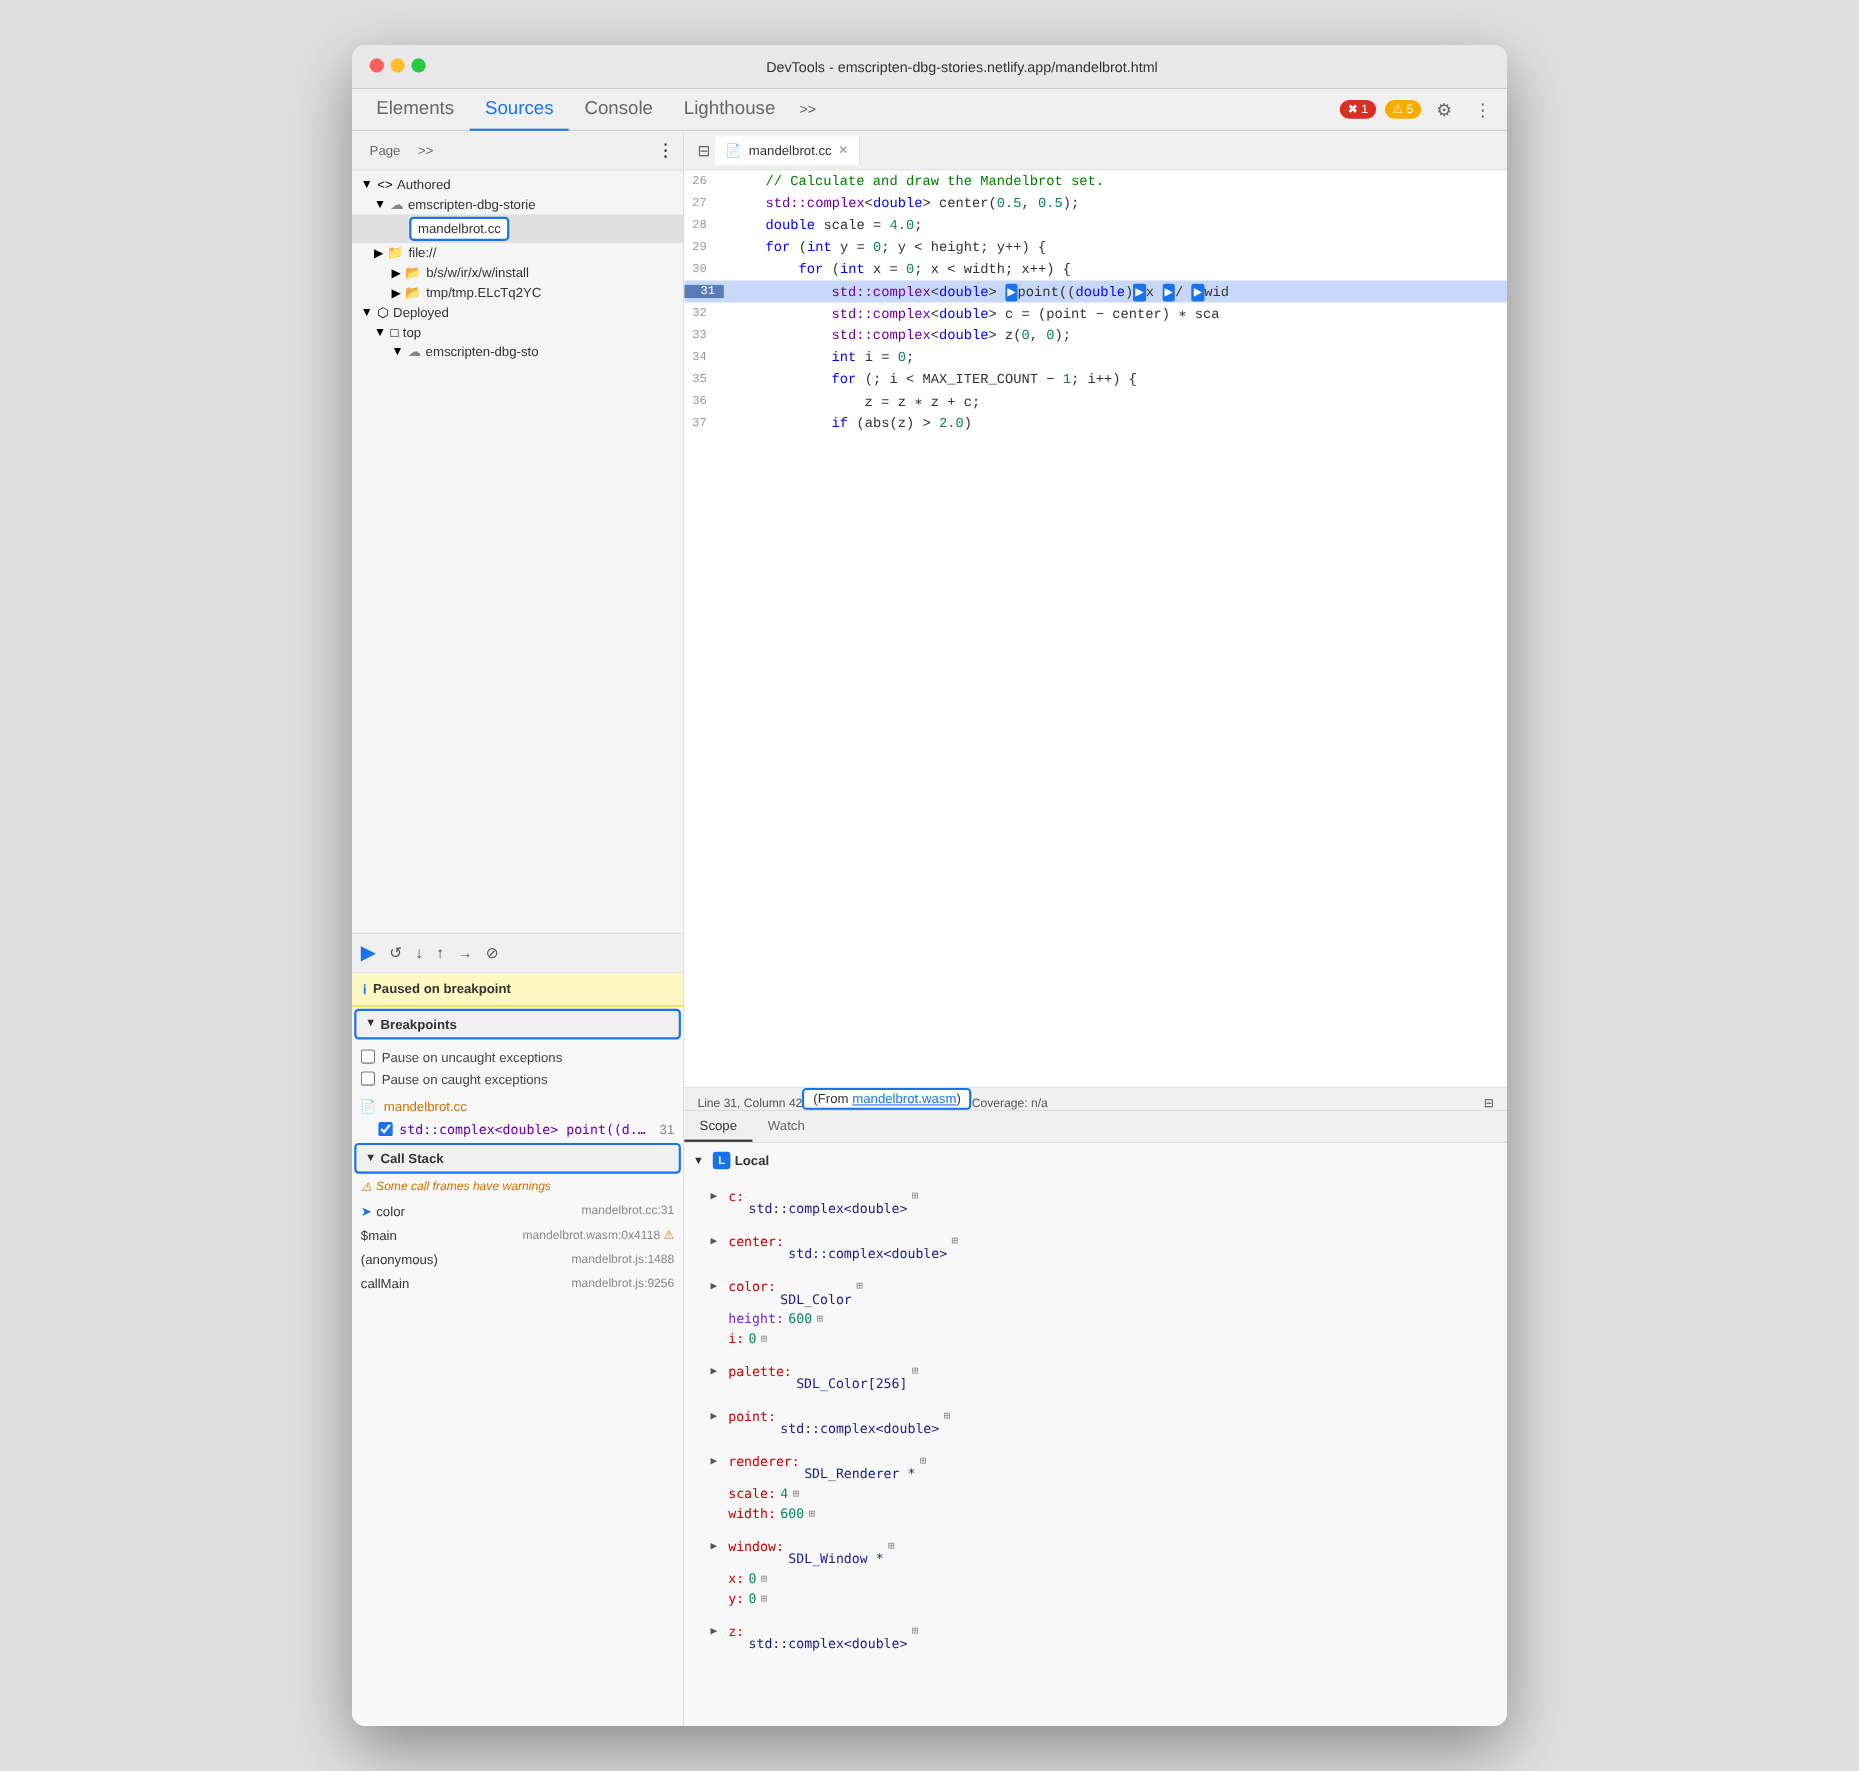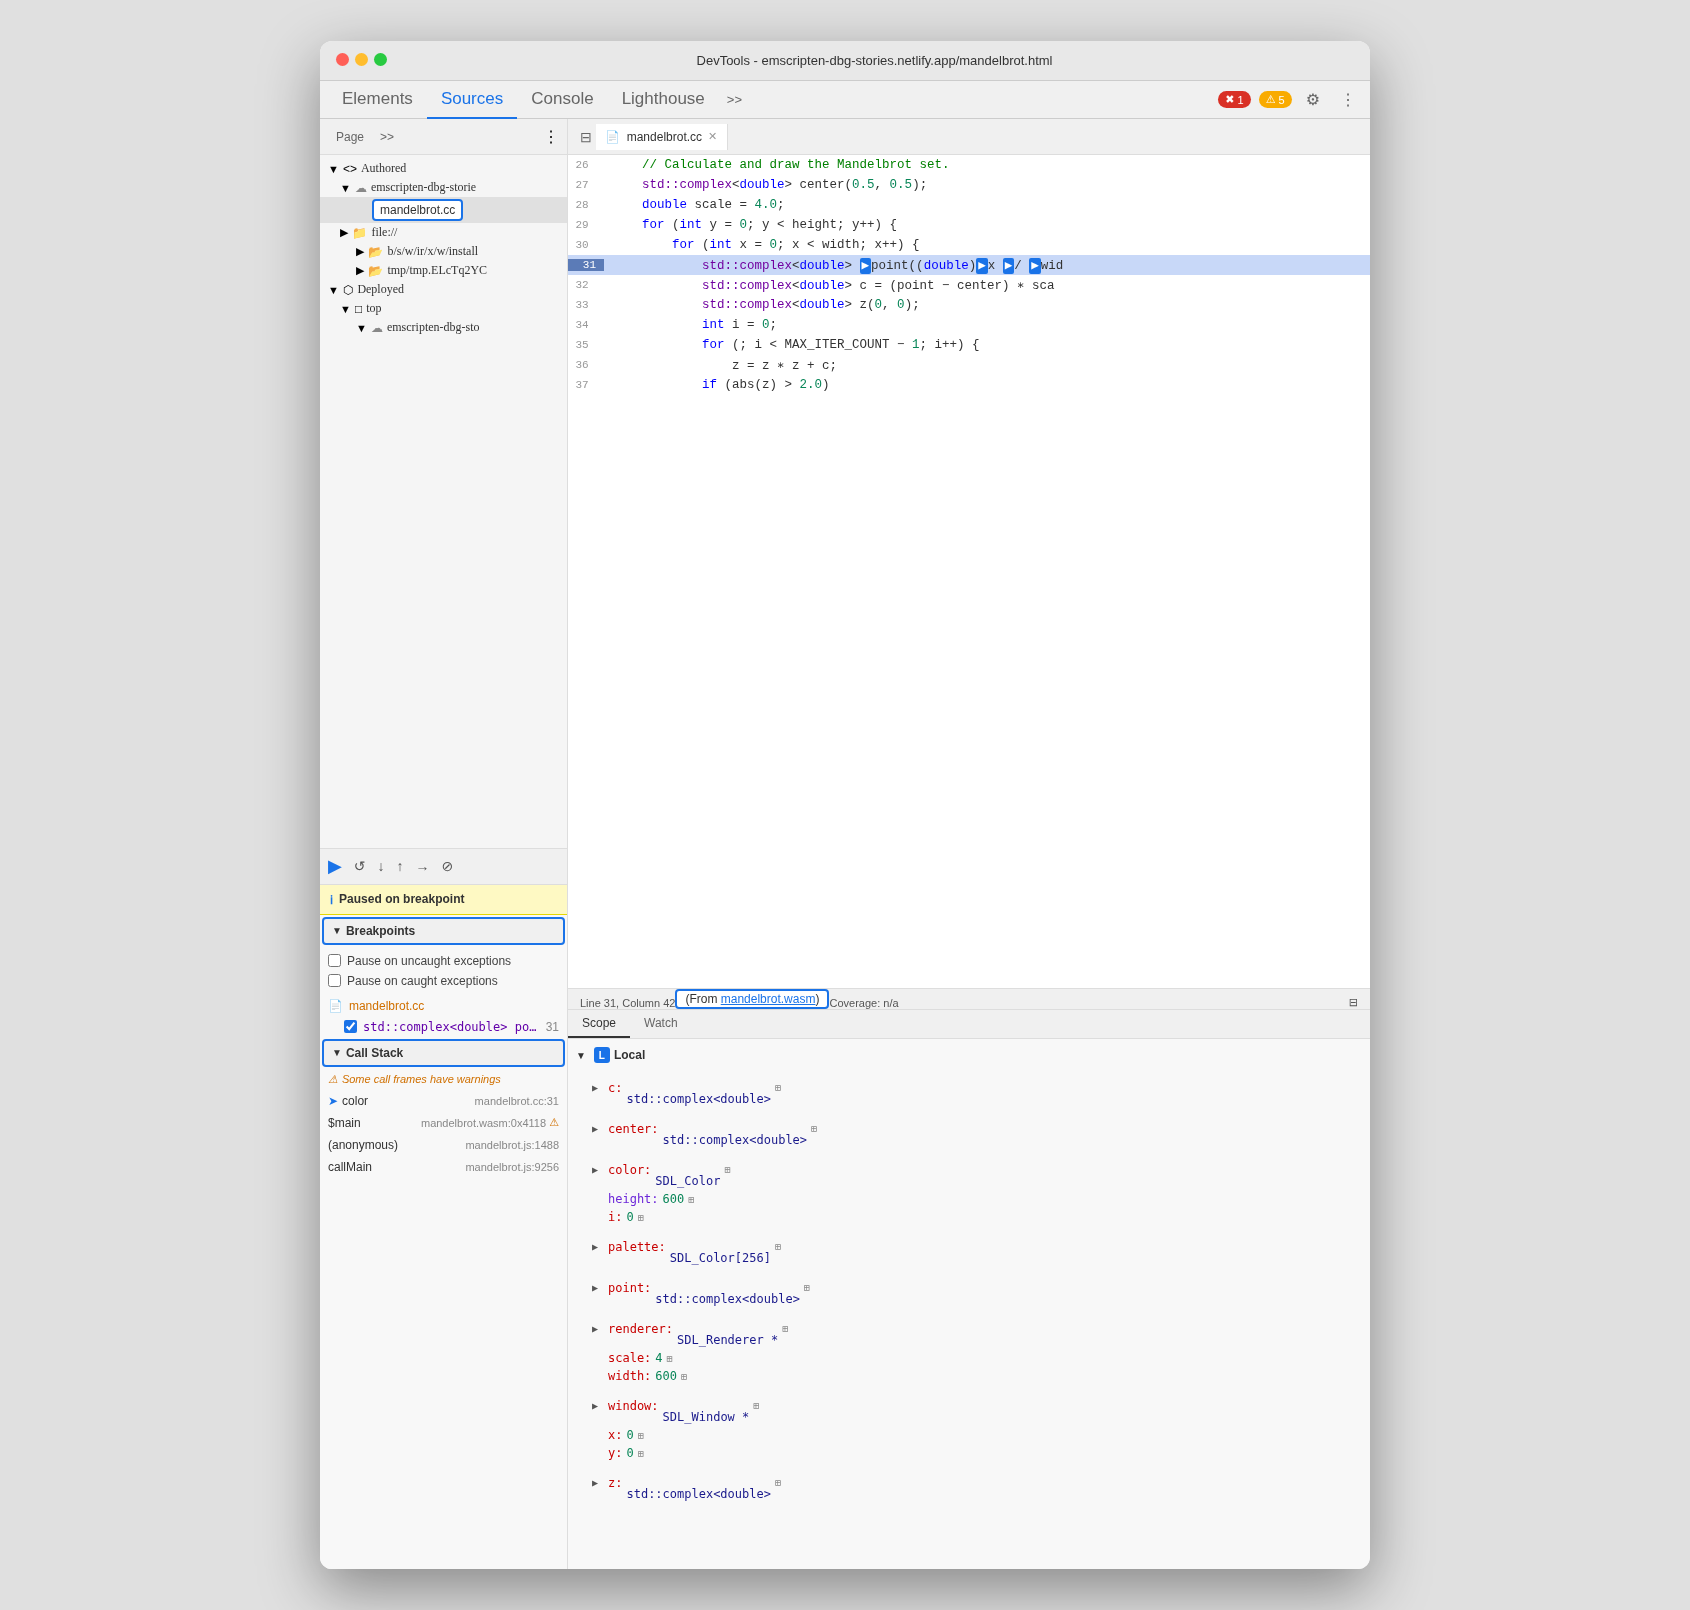--- a/index.html
+++ b/index.html
@@ -105,21 +105,21 @@
       font-size: 16px;
       color: #666;
       cursor: pointer;
     }
     .main-content {
       display: flex;
       height: calc(100% - 76px);
     }
     
     .left-panel {
-      width: 248px;
+      width: 302px;
       background: #f5f5f5;
       border-right: 1px solid #ddd;
       display: flex;
       flex-direction: column;
       overflow: hidden;
     }
     .panel-tabs {
       display: flex;
       align-items: center;
       padding: 4px 8px;
@@ -142,21 +142,21 @@
     .tree-item {
       display: flex;
       align-items: center;
       padding: 2px 8px;
       cursor: pointer;
       white-space: nowrap;
       overflow: hidden;
     }
     .tree-item.selected { background: #e0e0e0; }
     .tree-icon { margin-right: 4px; font-size: 11px; }
-    .tree-label { font-size: 12px; color: #333; font-family: Liberation Serif, serif; }
+    .tree-label { font-size: 12px; color: #333; }
     .file-highlighted {
       background: #fff;
       border: 2px solid #1a73e8;
       border-radius: 4px;
       padding: 2px 6px;
       font-size: 12px;
       color: #333;
       font-weight: 500;
     }
     

